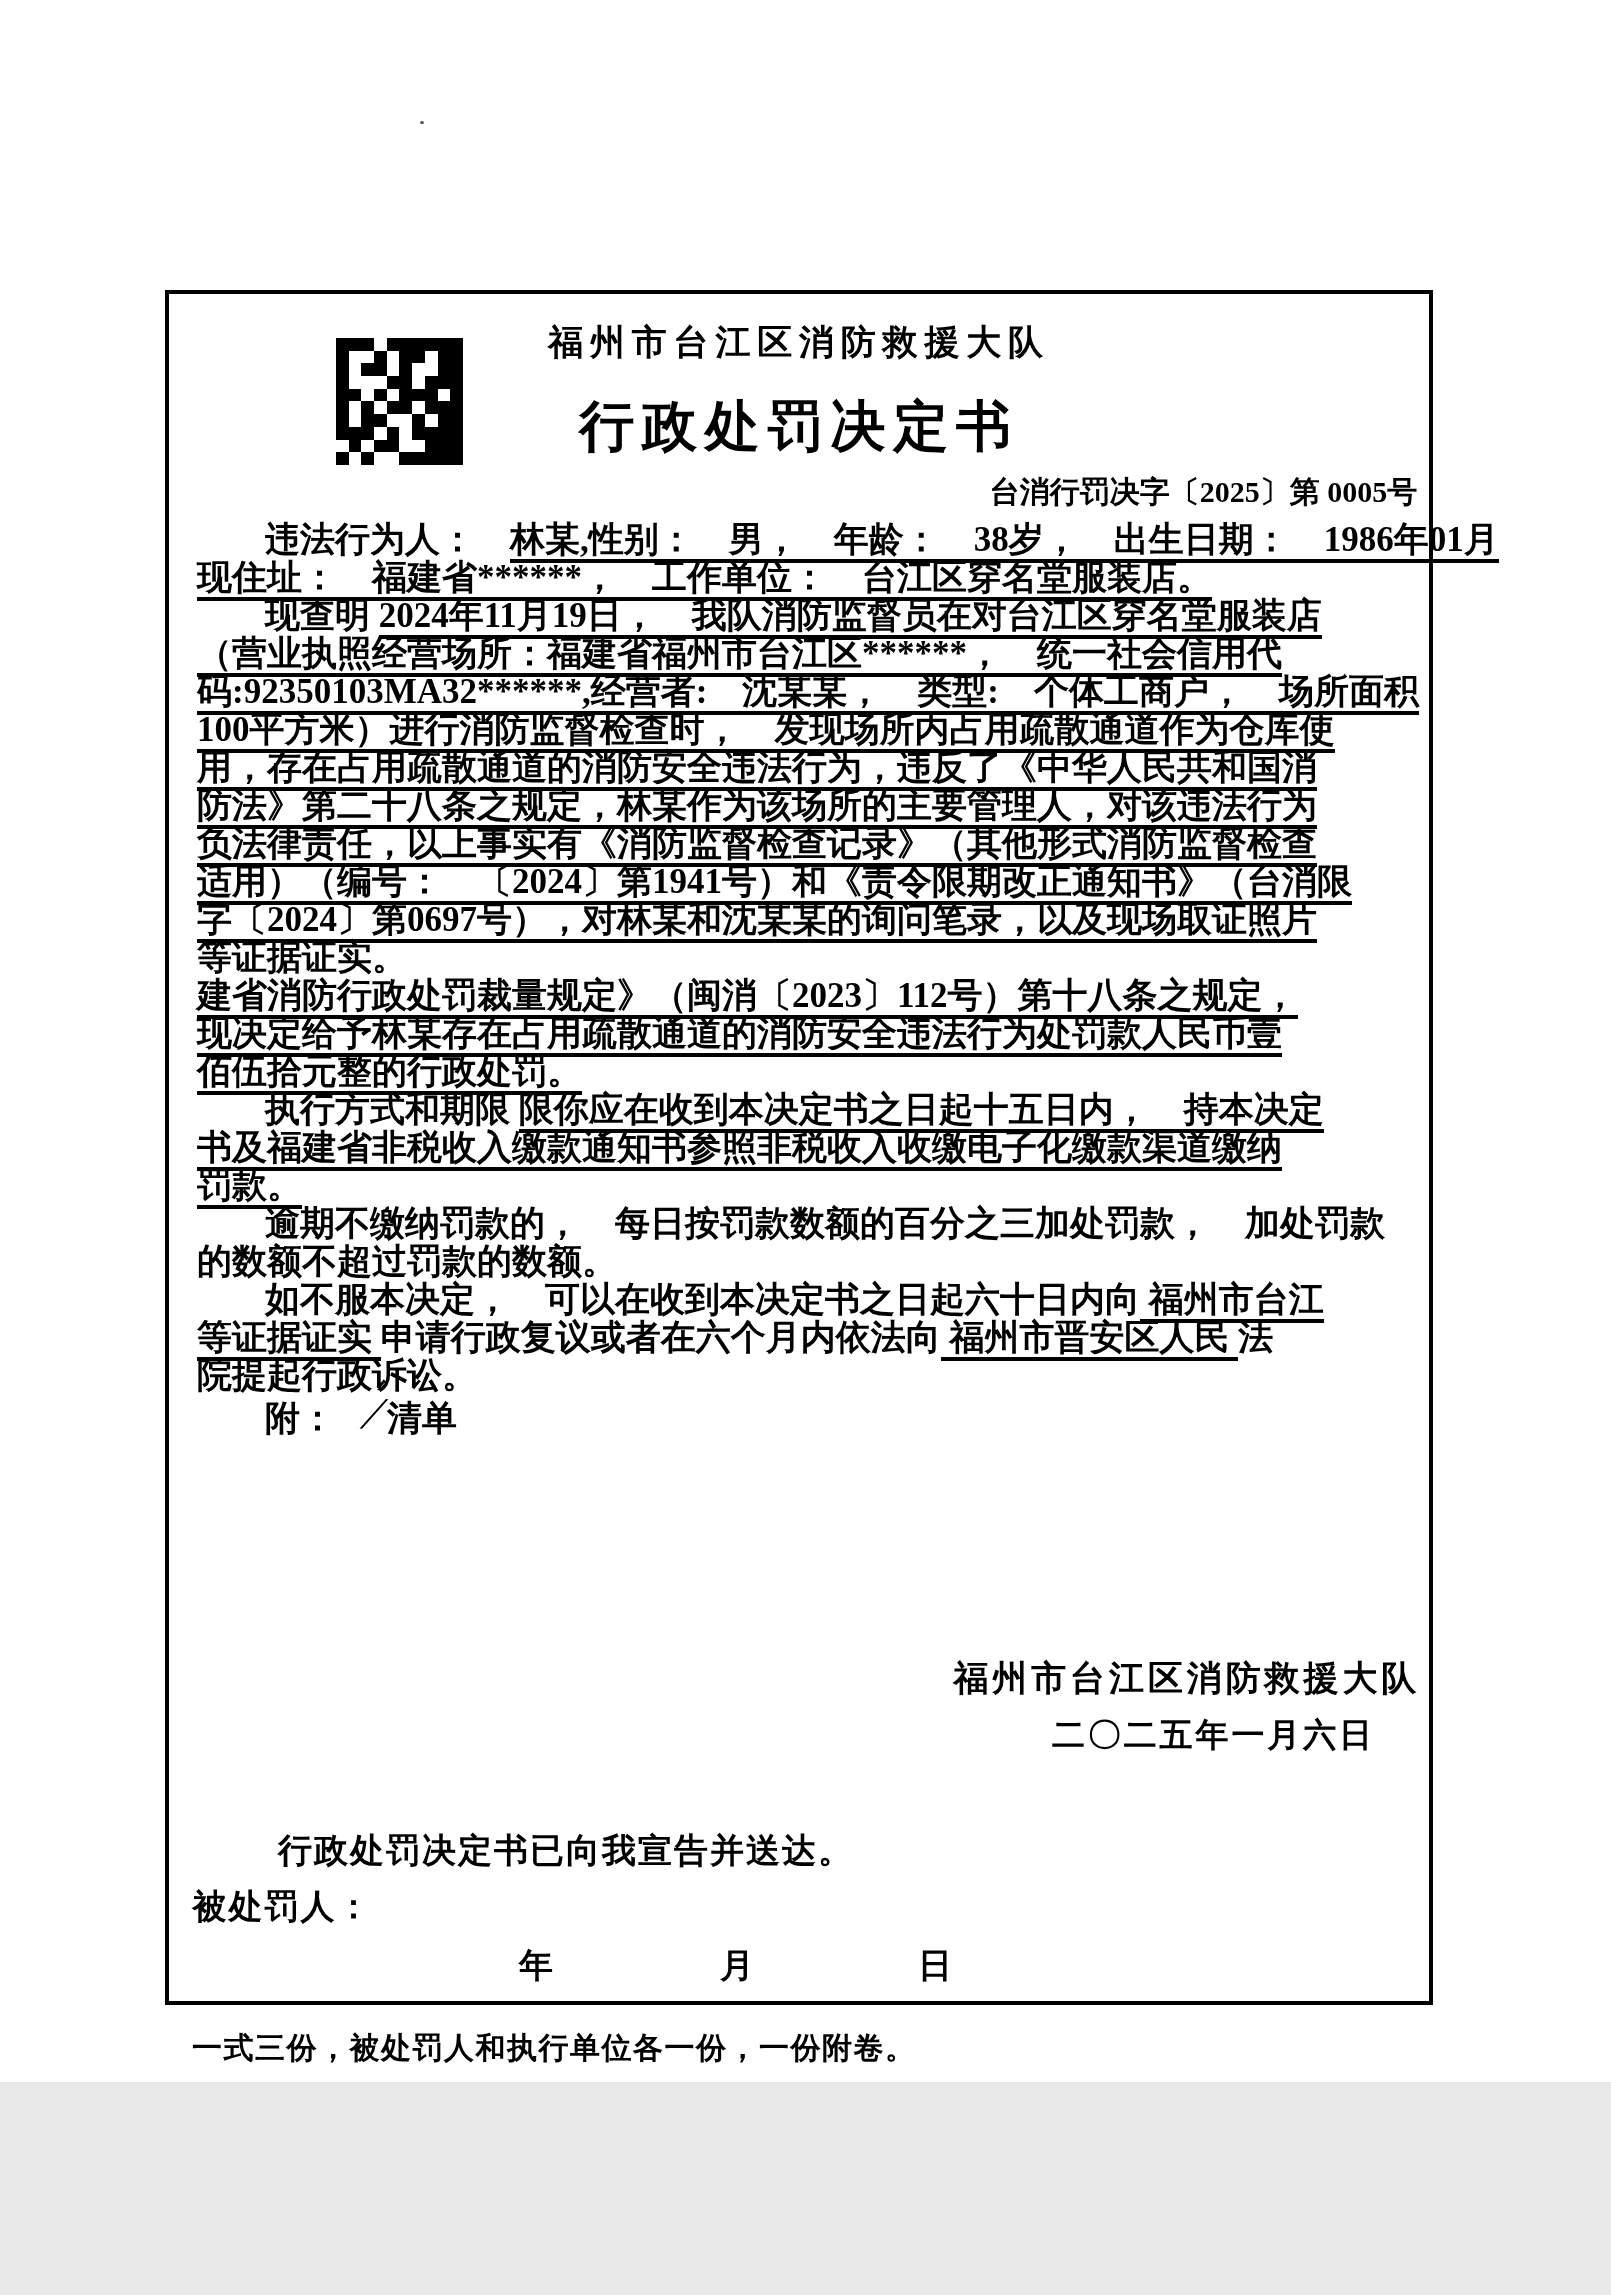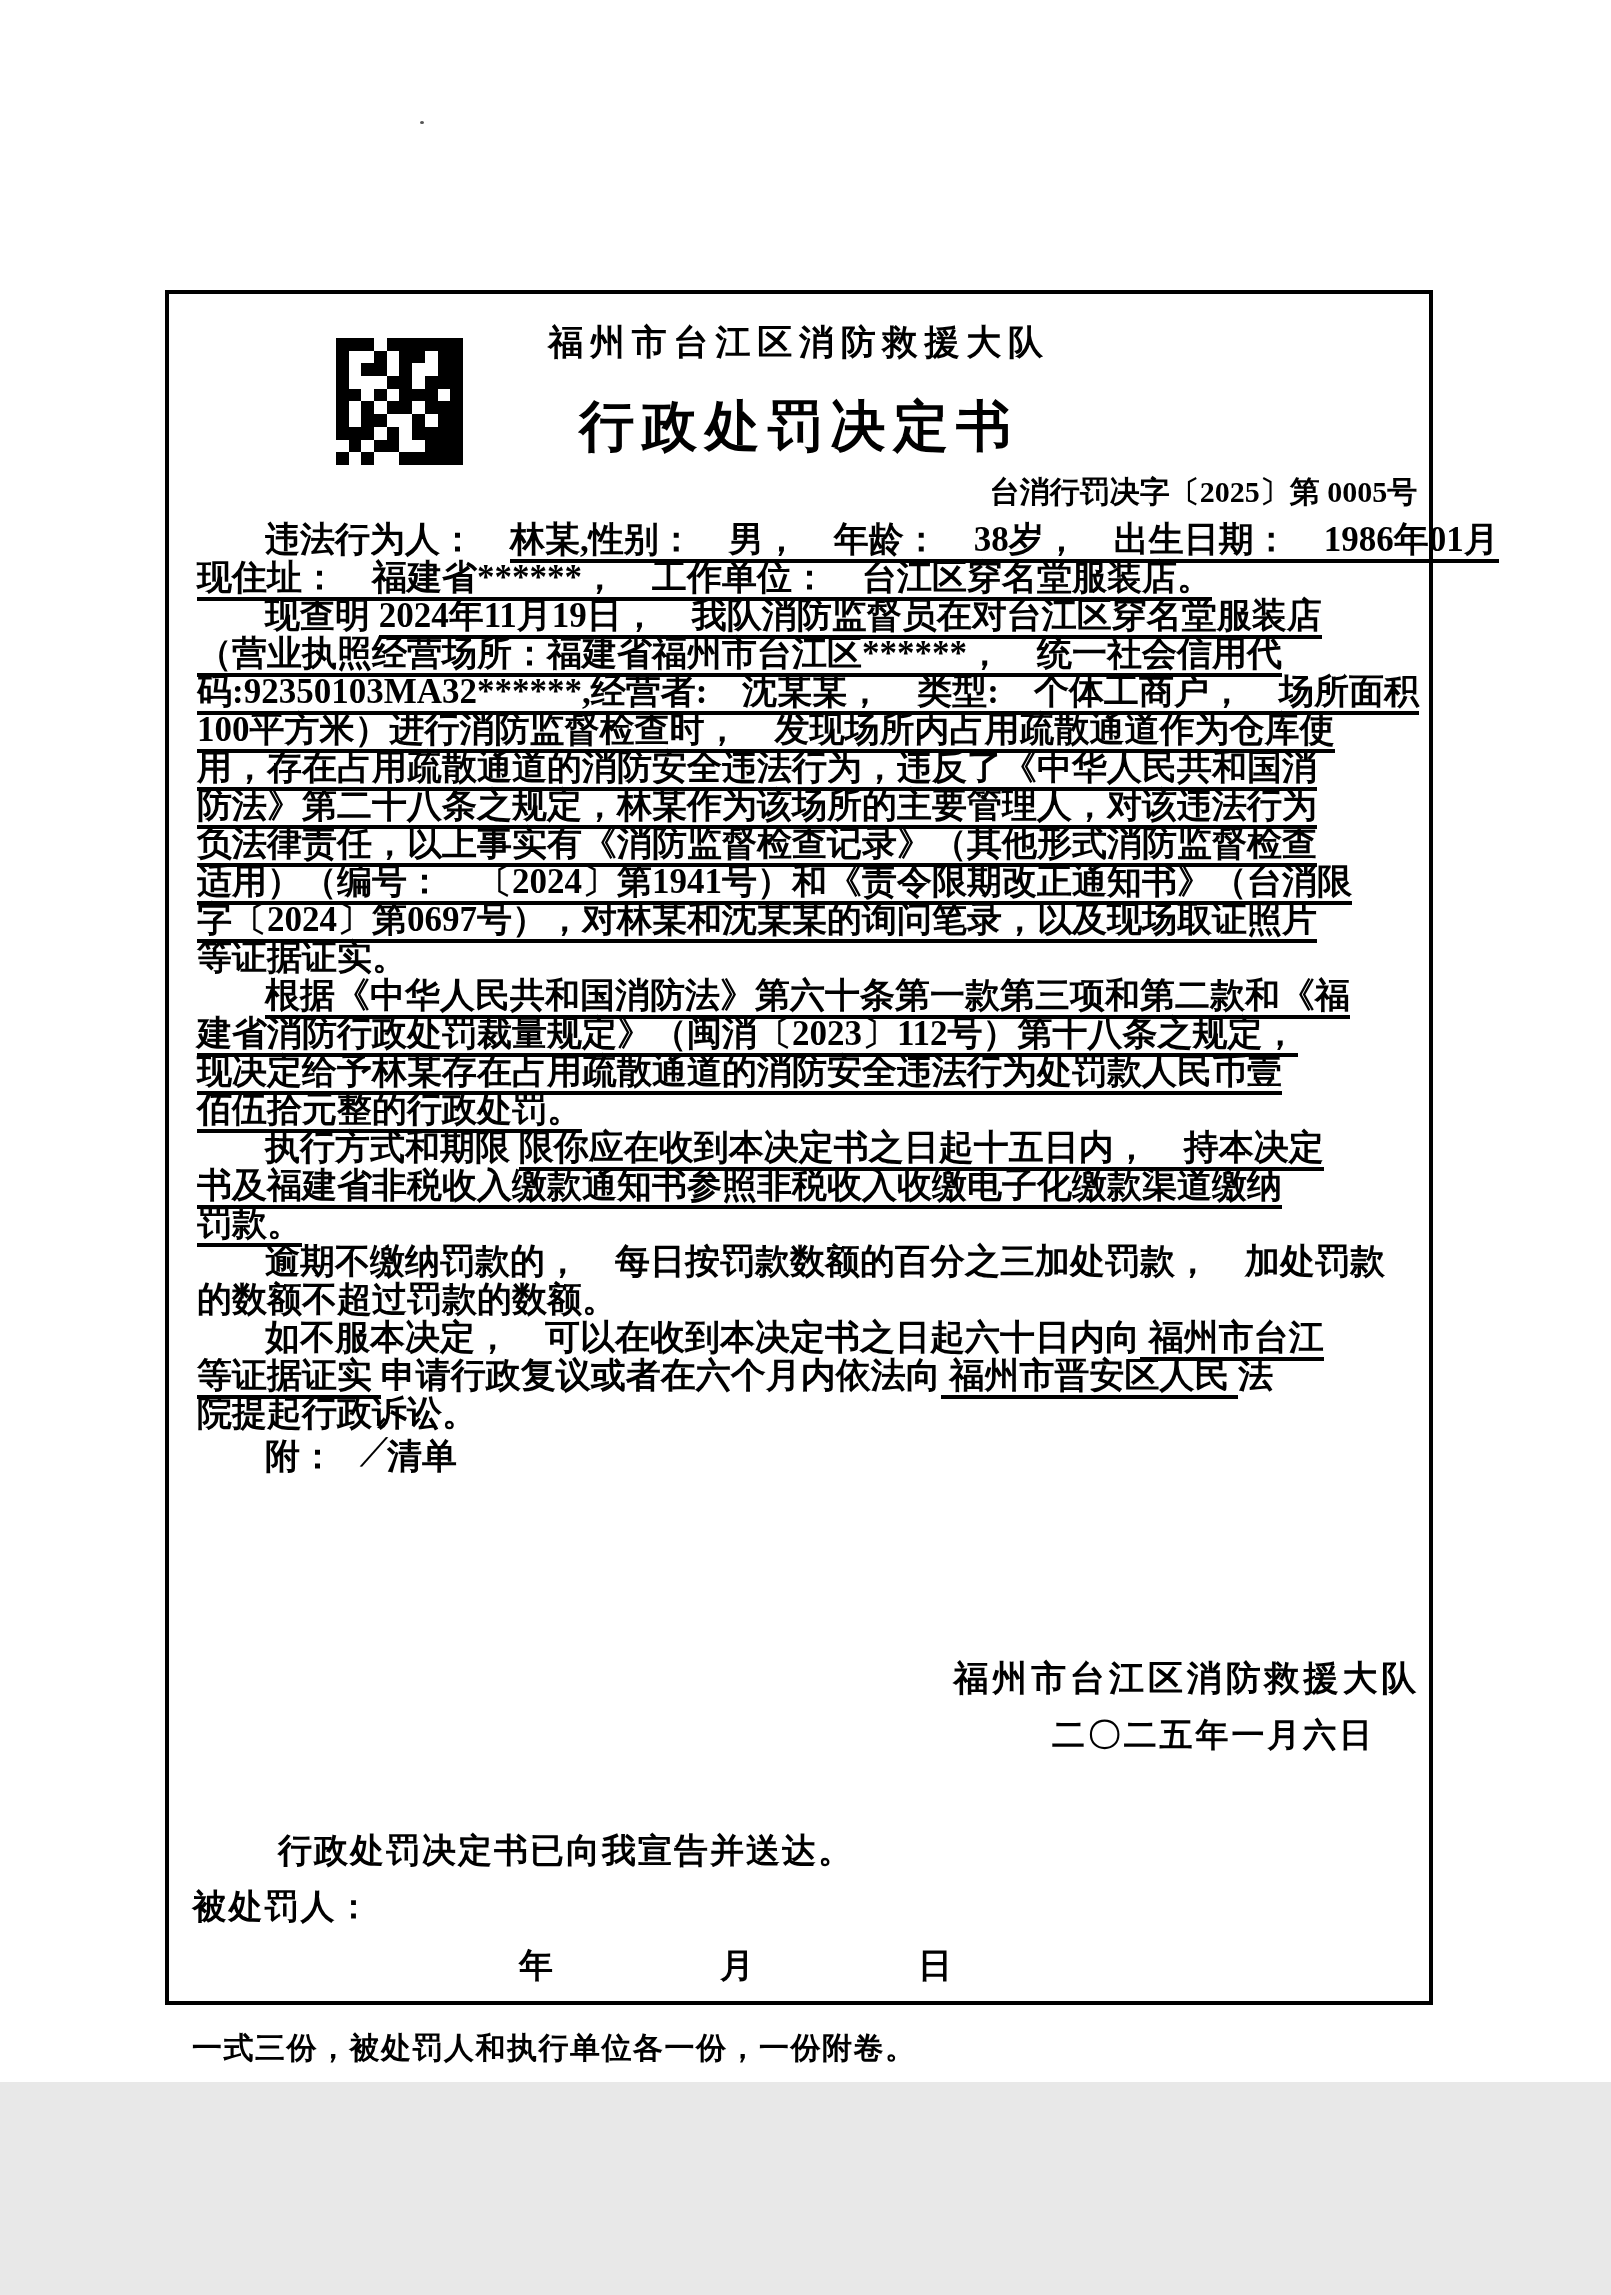--- a/index.html
+++ b/index.html
@@ -231,21 +231,20 @@
         <div class="line indent"><span class="seg">现查明 </span><span class="seg u">2024年11月19日，　我队消防监督员在对台江区穿名堂服装店</span></div>
         <div class="line"><span class="seg u">（营业执照经营场所：福建省福州市台江区******，　统一社会信用代</span></div>
         <div class="line"><span class="seg u">码:92350103MA32******,经营者:　沈某某，　类型:　个体工商户，　场所面积</span></div>
         <div class="line"><span class="seg u">100平方米）进行消防监督检查时，　发现场所内占用疏散通道作为仓库使</span></div>
         <div class="line"><span class="seg u">用，存在占用疏散通道的消防安全违法行为，违反了《中华人民共和国消</span></div>
         <div class="line"><span class="seg u">防法》第二十八条之规定，林某作为该场所的主要管理人，对该违法行为</span></div>
         <div class="line"><span class="seg u">负法律责任，以上事实有《消防监督检查记录》（其他形式消防监督检查</span></div>
         <div class="line"><span class="seg u">适用）（编号：　〔2024〕第1941号）和《责令限期改正通知书》（台消限</span></div>
         <div class="line"><span class="seg u">字〔2024〕第0697号），对林某和沈某某的询问笔录，以及现场取证照片</span></div>
         <div class="line"><span class="seg">等证据证实。</span></div>
-        <div class="line indent"><span class="seg u">根据《中华人民共和国消防法》第六十条第一款第三项和第二款和《福</span></div>
         <div class="line"><span class="seg u">建省消防行政处罚裁量规定》（闽消〔2023〕112号）第十八条之规定，</span></div>
         <div class="line"><span class="seg u">现决定给予林某存在占用疏散通道的消防安全违法行为处罚款人民币壹</span></div>
         <div class="line"><span class="seg u">佰伍拾元整的行政处罚。</span></div>
         <div class="line indent"><span class="seg">执行方式和期限 </span><span class="seg u">限你应在收到本决定书之日起十五日内，　持本决定</span></div>
         <div class="line"><span class="seg u">书及福建省非税收入缴款通知书参照非税收入收缴电子化缴款渠道缴纳</span></div>
         <div class="line"><span class="seg u">罚款。</span></div>
         <div class="line indent"><span class="seg">逾期不缴纳罚款的，　每日按罚款数额的百分之三加处罚款，　加处罚款</span></div>
         <div class="line"><span class="seg">的数额不超过罚款的数额。</span></div>
         <div class="line indent"><span class="seg">如不服本决定，　可以在收到本决定书之日起六十日内向</span><span class="seg u"> 福州市台江</span></div>
         <div class="line"><span class="seg u">等证据证实 </span><span class="seg">申请行政复议或者在六个月内依法向</span><span class="seg u"> 福州市晋安区人民 </span><span class="seg">法</span></div>

